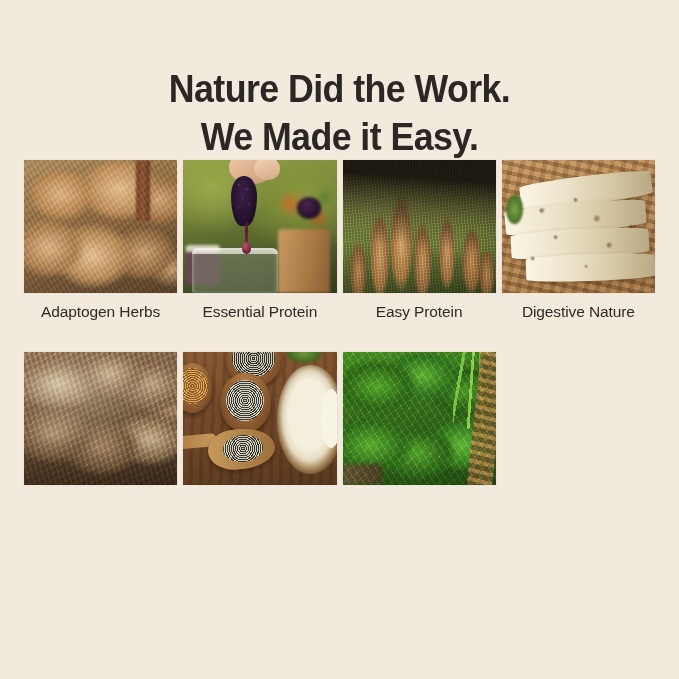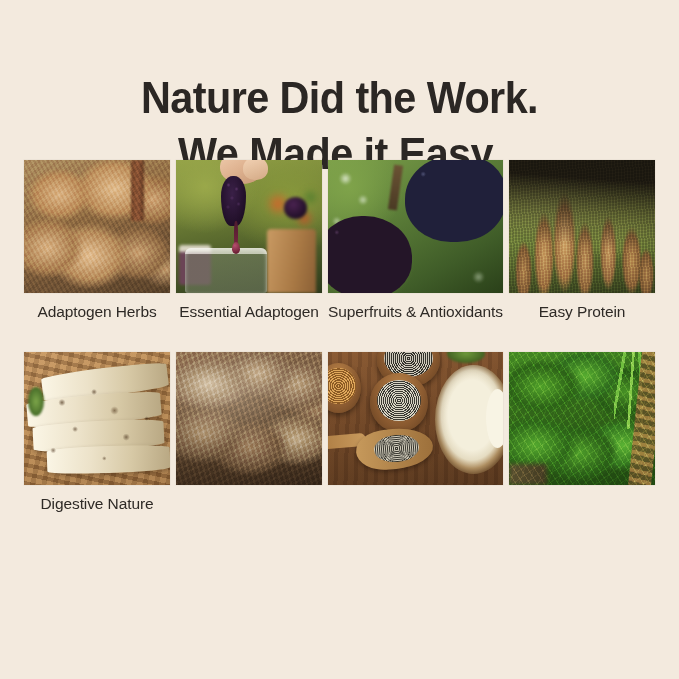--- a/index.html
+++ b/index.html
@@ -26,21 +26,21 @@
   
   .headline {
     position: absolute;
     left: 0;
     top: 41px;
     width: 679px;
     text-align: center;
     color: #2b2724;
     font-family: "Liberation Sans", sans-serif;
     font-weight: 700;
-    font-size: 44px;
+    font-size: 38px;
     line-height: 1.26;
     letter-spacing: -0.6px;
   }
   .headline .line {
     display: block;
     white-space: nowrap;
     transform: scaleX(0.94);
   }
 
   
@@ -485,34 +485,23 @@
           <div class="berrydark"></div>
           <div class="jar"></div>
           <div class="glass"></div>
           <div class="hand"></div>
           <div class="hand2"></div>
           <div class="berry"></div>
           <div class="drip"></div>
           <div class="droplet"></div>
         </div>
       </div>
-      <div class="cell-label">Essential Adaptogen</div>
-    </div>
-
-    <div class="cell">
-      <div class="thumb">
-        <div class="scene ph-superfruits">
-          <div class="leafhaze"></div>
-          <div class="branch"></div>
-          <div class="cluster-a"></div>
-          <div class="cluster-b"></div>
-        </div>
-      </div>
-      <div class="cell-label">Superfruits &amp; Antioxidants</div>
-    </div>
+      <div class="cell-label">Essential Protein</div>
+    </div>
+
 
     <div class="cell">
       <div class="thumb">
         <div class="scene ph-protein">
           <div class="spikes"></div>
           <div class="seedtex"></div>
         </div>
       </div>
       <div class="cell-label">Easy Protein</div>
     </div>

